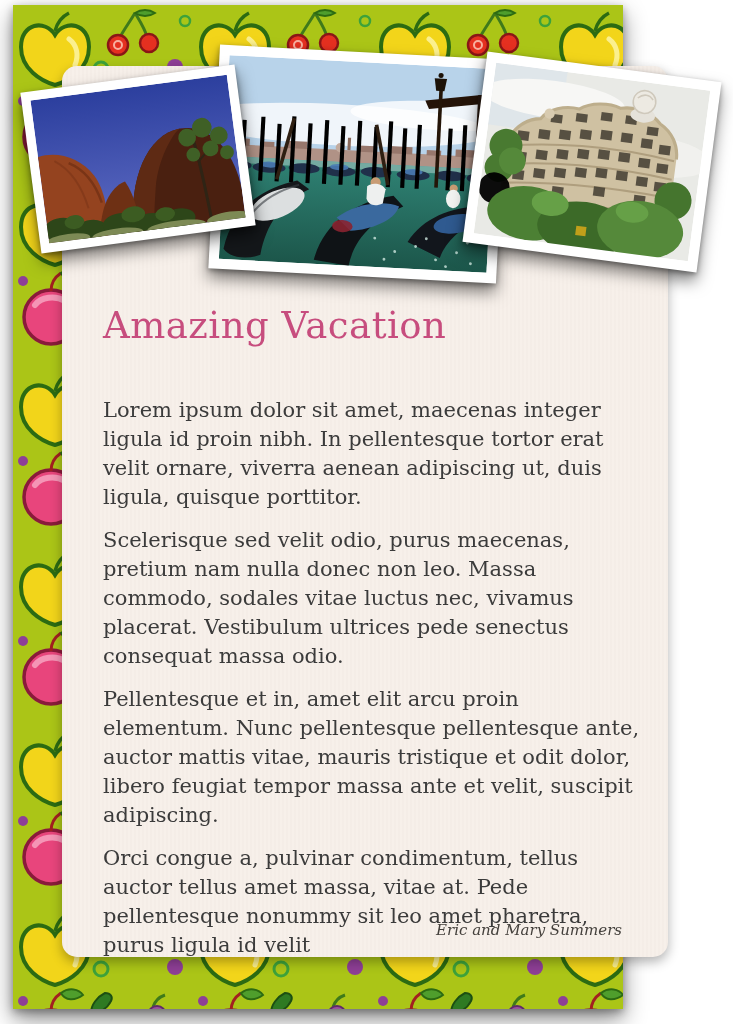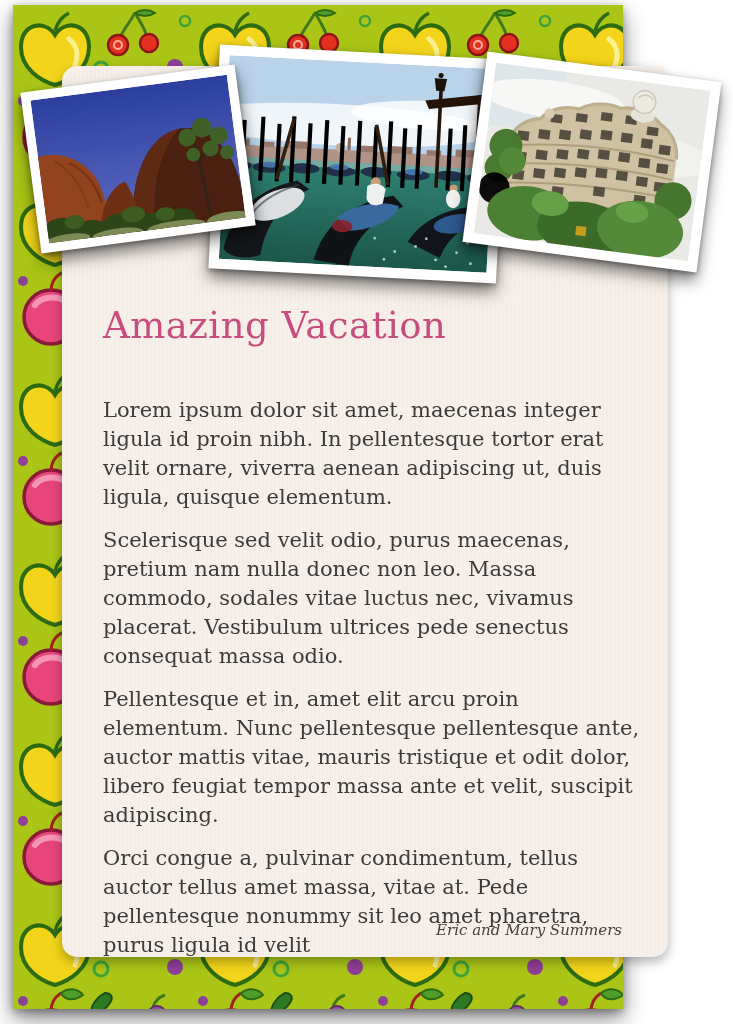--- a/index.html
+++ b/index.html
@@ -101,21 +101,21 @@
           <path d="M88,154 L91,148 L95,153 L99,147 L102,154 Z" fill="#cc2a6a" stroke="#7c1038" stroke-width="2"></path>
         </pattern>
       </defs>
       <rect width="100%" height="100%" fill="url(#fruitTile)"></rect>
     </svg>
 
     <div class="card">
       <div class="card-inner">
         <h1 class="page-title">Amazing Vacation</h1>
         <div class="body-copy">
-          <p>Lorem ipsum dolor sit amet, maecenas integer ligula id proin nibh. In pellentesque tortor erat velit ornare, viverra aenean adipiscing ut, duis ligula, quisque elementum.</p>
+          <p>Lorem ipsum dolor sit amet, maecenas integer ligula id proin nibh. In pellentesque tortor erat velit ornare, viverra aenean adipiscing ut, duis ligula, quisque porttitor.</p>
           <p>Scelerisque sed velit odio, purus maecenas, pretium nam nulla donec non leo. Massa commodo, sodales vitae luctus nec, vivamus placerat. Vestibulum ultrices pede senectus consequat massa odio.</p>
           <p>Pellentesque et in, amet elit arcu proin elementum. Nunc pellentesque pellentesque ante, auctor mattis vitae, mauris tristique et odit dolor, libero feugiat tempor massa ante et velit, suscipit adipiscing.</p>
           <p>Orci congue a, pulvinar condimentum, tellus auctor tellus amet massa, vitae at. Pede pellentesque nonummy sit leo amet pharetra, purus ligula id velit</p>
         </div>
         <div class="signature">Eric and Mary Summers</div>
       </div>
     </div>
 
     <div class="photo photo-desert">
       <svg width="198" height="144" viewBox="0 0 200 146" preserveAspectRatio="none" xmlns="http://www.w3.org/2000/svg">

